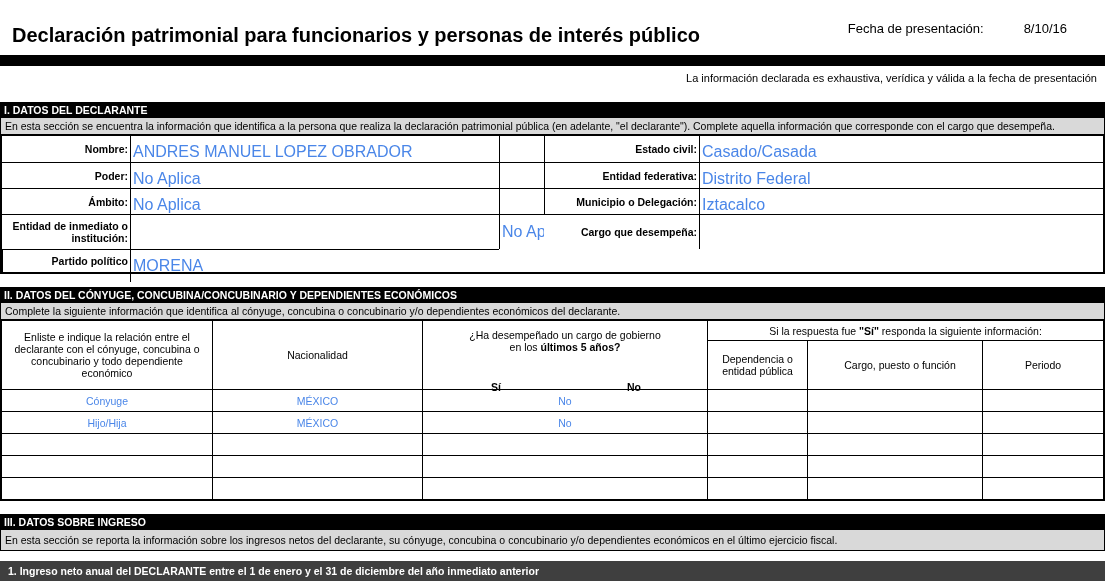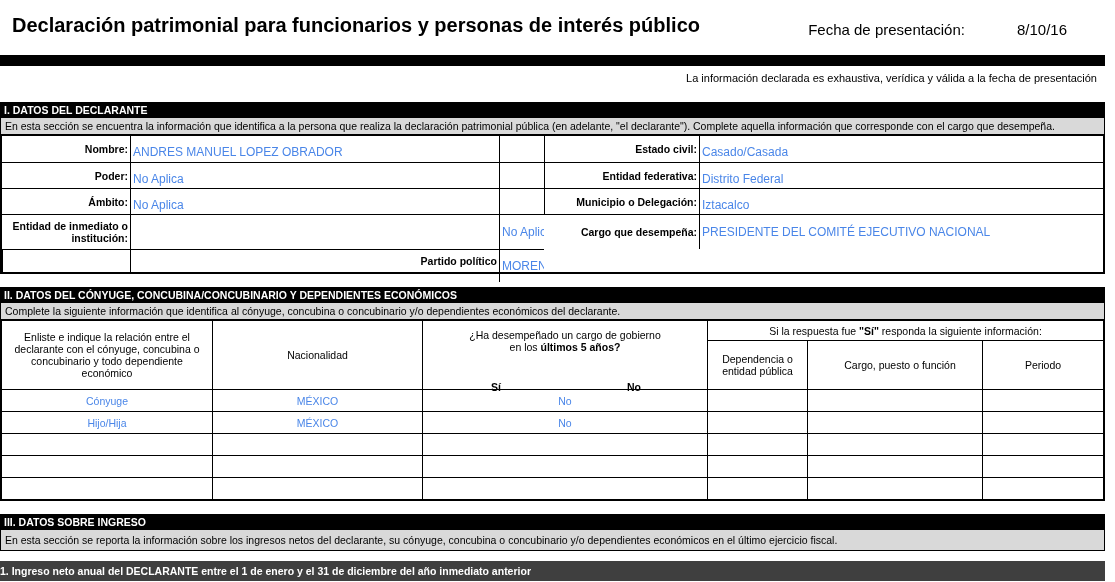--- a/index.html
+++ b/index.html
@@ -7,58 +7,58 @@
   body {
     width:1115px; height:582px; overflow:hidden;
     font-family:"Liberation Sans", sans-serif;
     color:#000;
     --value-blue:#4a86e8; --bar:#000000; --subbar:#3f3f3f; --descbg:#d9d9d9;
   }
   .page { position:relative; width:1115px; }
 
   
   .topbar { position:relative; height:55px; }
-  .doc-title { font-size:20px; font-weight:bold; padding:14px 0 0 12px; margin:0; letter-spacing:0; }
-  .fecha { position:absolute; top:21px; right:48px; display:flex; gap:52px; font-size:15px; }
+  .doc-title { font-size:20px; font-weight:bold; padding:24px 0 0 12px; margin:0; letter-spacing:0; }
+  .fecha { position:absolute; top:21px; right:48px; display:flex; gap:40px; font-size:13px; }
   .divider { width:1105px; height:11px; background:var(--bar); }
   .note { width:1105px; text-align:right; padding:6px 8px 0 0; font-size:11px; height:22px; }
 
   
   .section-bar {
     width:1105px; background:var(--bar); color:#fff; font-weight:bold;
     font-size:10.5px; padding:2px 4px; line-height:12px;
   }
   .section-desc {
     width:1105px; background:var(--descbg); font-size:10.5px;
     padding:2px 4px; border-left:1px solid #000; border-right:1px solid #000;
     line-height:12px;
   }
   .s3-desc { border-bottom:1px solid #000; padding:4px 4px; margin-bottom:10px; }
   .subsection-bar {
     width:1105px; background:var(--subbar); color:#fff; font-weight:bold;
-    font-size:10.5px; padding:4px 0; line-height:12px;
+    font-size:10.5px; padding:4px 8px; line-height:12px;
   }
 
   
   .s1-table {
     width:1105px; display:grid;
     grid-template-columns:128px 369px 45px 155px 1fr;
     grid-template-rows:26px 26px 26px 35px 23px;
     border:2px solid #000;
   }
   .s1-table > div { border-left:1px solid #000; border-top:1px solid #000; }
   .s1-table > div.c1 { border-left:none; }
   .s1-table > div.r1 { border-top:none; }
   .cell-label {
     font-weight:bold; font-size:10.5px; line-height:12px;
     display:flex; align-items:center; justify-content:flex-end;
     text-align:right; padding:1px 2px 1px 4px;
   }
   .cell-value {
-    color:var(--value-blue); font-size:12px; line-height:12px;
+    color:var(--value-blue); font-size:16px; line-height:12px;
     display:flex; align-items:center; padding:16px 2px; white-space:nowrap; overflow:hidden;
   }
   .cell-gap { background:#fff; }
 
   
   .s2-table {
     width:1105px; display:grid;
     grid-template-columns:210px 210px 285px 100px 175px 1fr;
     grid-template-rows:19px 49px repeat(5, 22px);
     border:2px solid #000;
@@ -125,21 +125,20 @@
     <div class="cell-value">No Aplica</div>
     <div class="cell-gap"></div>
     <div class="cell-label">Municipio o Delegación:</div>
     <div class="cell-value">Iztacalco</div>
 
     <div class="cell-label c1">Entidad de inmediato o institución:</div>
     <div class="cell-gap"></div>
     <div class="cell-value">No Aplica</div>
 
     <div class="cell-label c1">Cargo que desempeña:</div>
-    <div class="cell-value">PRESIDENTE DEL COMITÉ EJECUTIVO NACIONAL</div>
     <div class="cell-gap"></div>
     <div class="cell-label">Partido político</div>
     <div class="cell-value">MORENA</div>
   </div>
 
   <div class="sp13"></div>
 
   <div class="section-bar">II. DATOS DEL CÓNYUGE, CONCUBINA/CONCUBINARIO Y DEPENDIENTES ECONÓMICOS</div>
   <div class="section-desc">Complete la siguiente información que identifica al cónyuge, concubina o concubinario y/o dependientes económicos del declarante.</div>
   <div class="s2-table">

